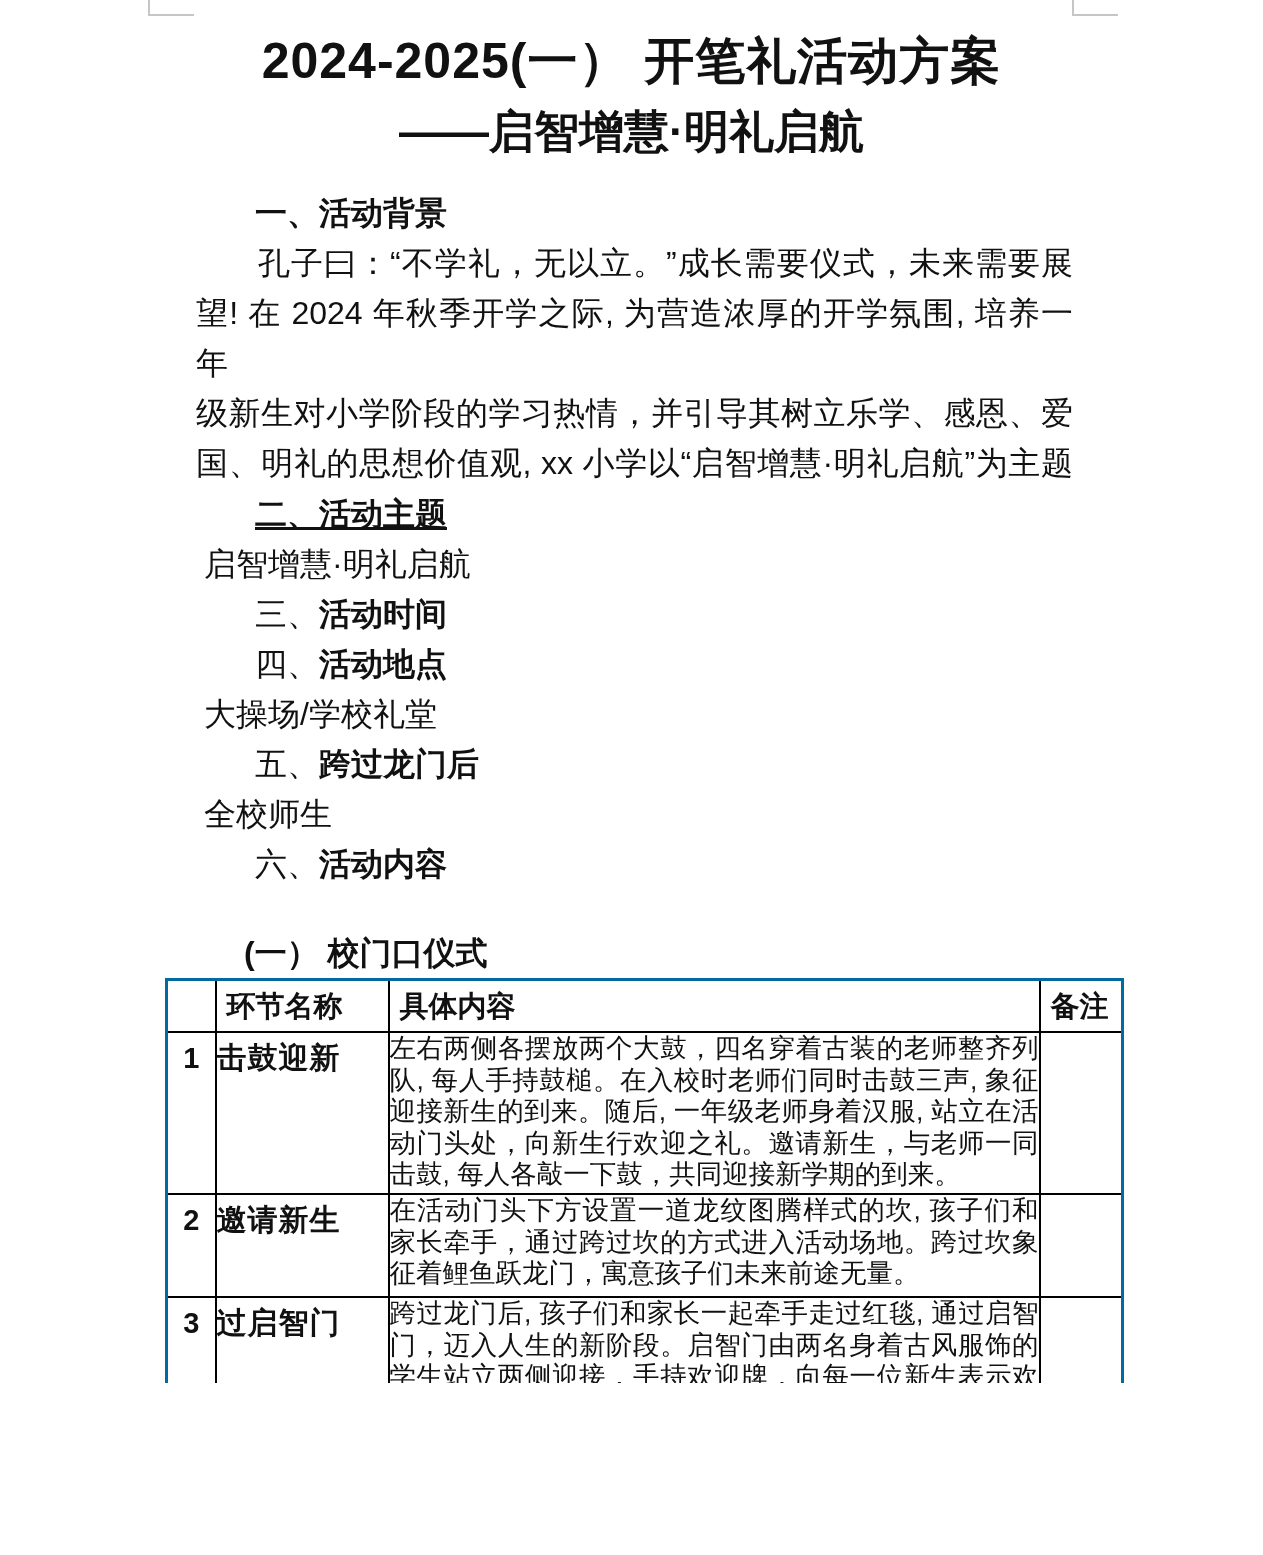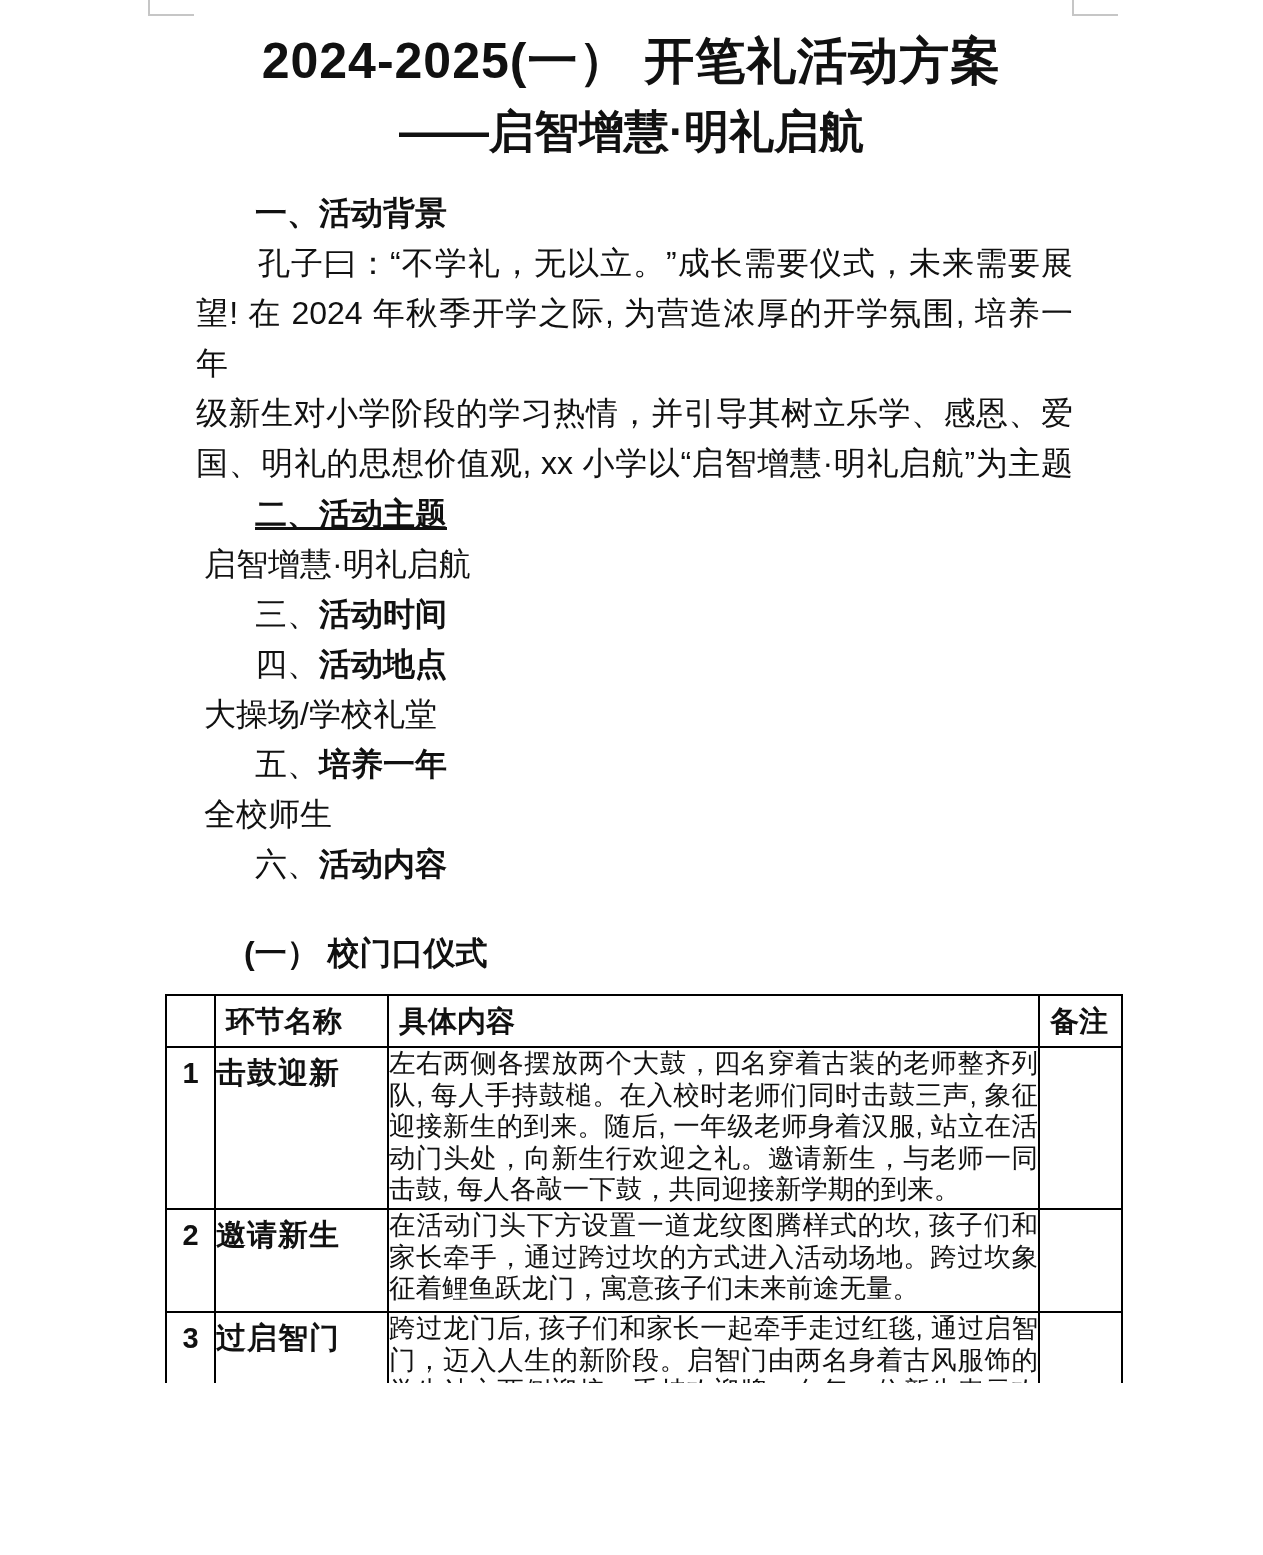--- a/index.html
+++ b/index.html
@@ -48,25 +48,24 @@
   .secgap{margin-top:1px;text-decoration:underline;}
   .plain{margin-left:8px;}
   .para{width:877px;}
   .pline{text-align:justify;text-align-last:justify;}
   .pline.first{text-indent:62px;}
   .pline.last{text-align:left;text-align-last:left;}
   .subhead{margin-left:48px;font-weight:700;margin-top:39px;}
 
   table.plan{
     margin-left:-31px;
-    margin-top:16px;
     border-collapse:collapse;
     table-layout:fixed;
     width:958px;
-    border:1px solid #0369a1;
+    border:3px solid #0369a1;
   }
   table.plan td,table.plan th{
     border:2px solid #000;
     padding:0;
     vertical-align:top;
   }
   tr.hrow th{
     height:40px;
     font-size:29px;
     font-weight:700;
@@ -140,21 +139,21 @@
     <div class="sec">
       <span class="pre">三、</span><span class="name">活动时间</span>
     </div>
 
     <div class="sec">
       <span class="pre">四、</span><span class="name">活动地点</span>
     </div>
     <div class="plain">大操场/学校礼堂</div>
 
     <div class="sec">
-      <span class="pre">五、</span><span class="name">培养一年</span>
+      <span class="pre">五、</span><span class="name">跨过龙门后</span>
     </div>
     <div class="plain">全校师生</div>
 
     <div class="sec">
       <span class="pre">六、</span><span class="name">活动内容</span>
     </div>
 
     <div class="subhead">(一） 校门口仪式</div>
 
     <table class="plan">

